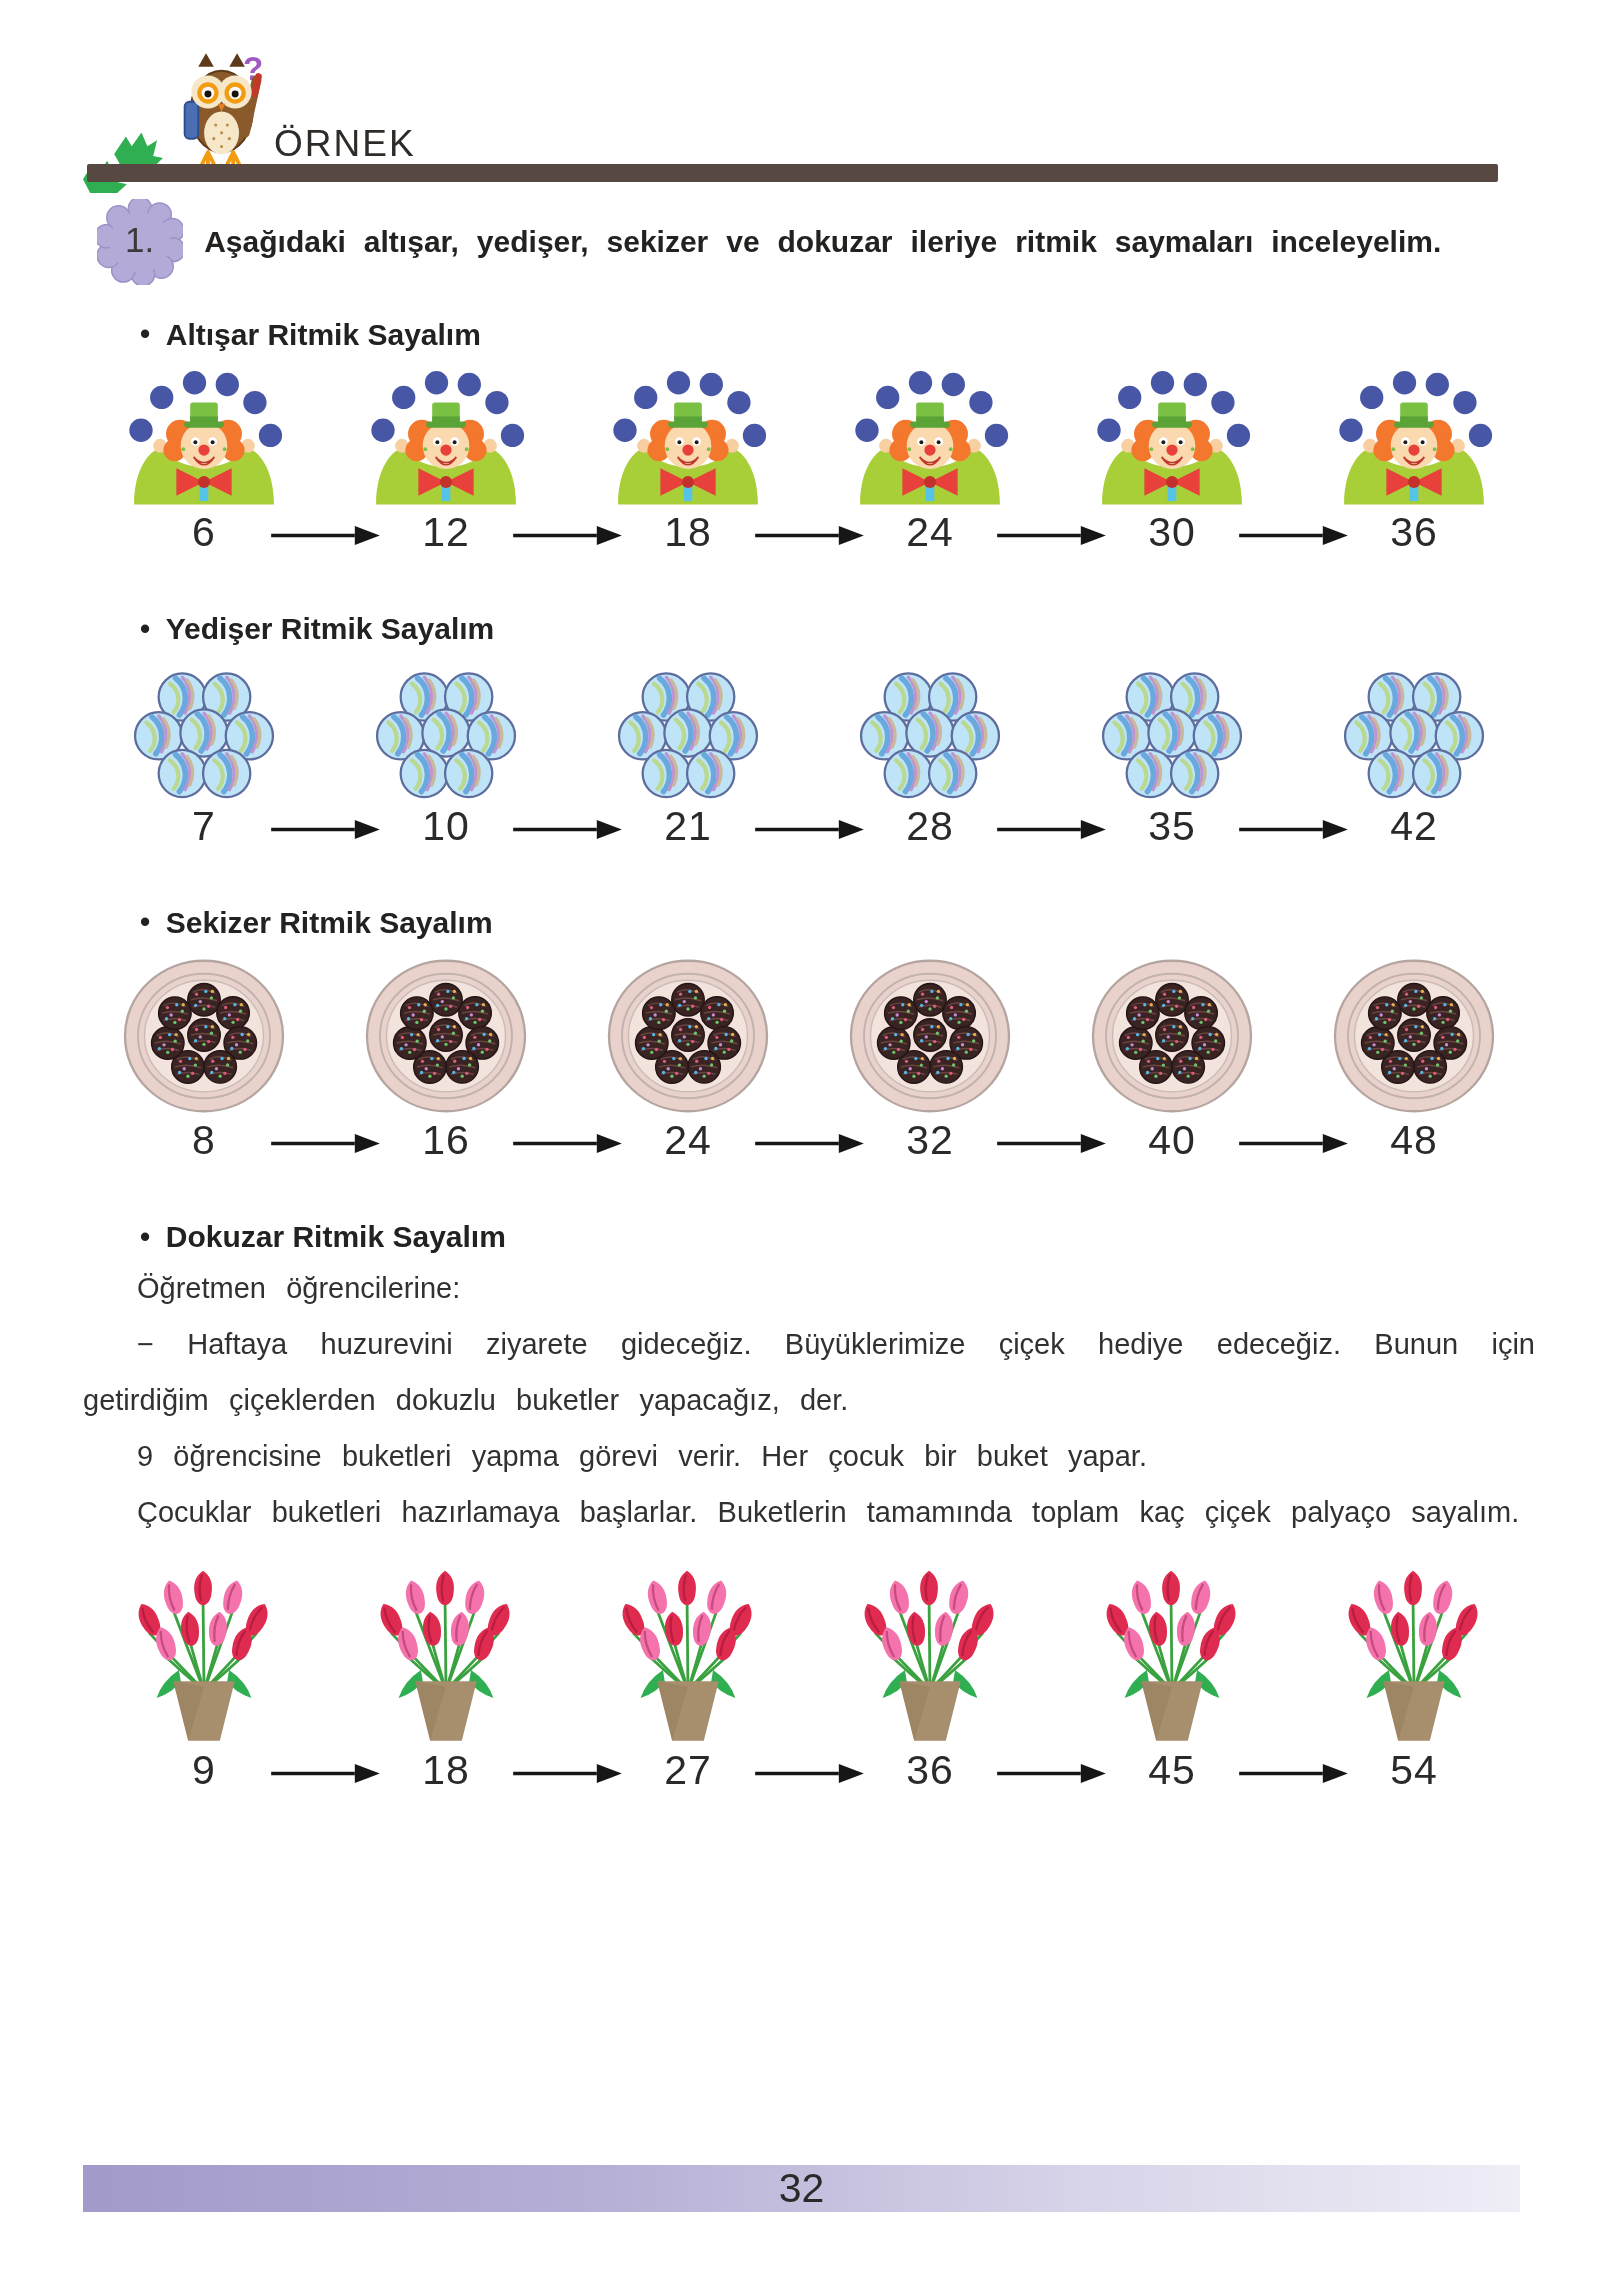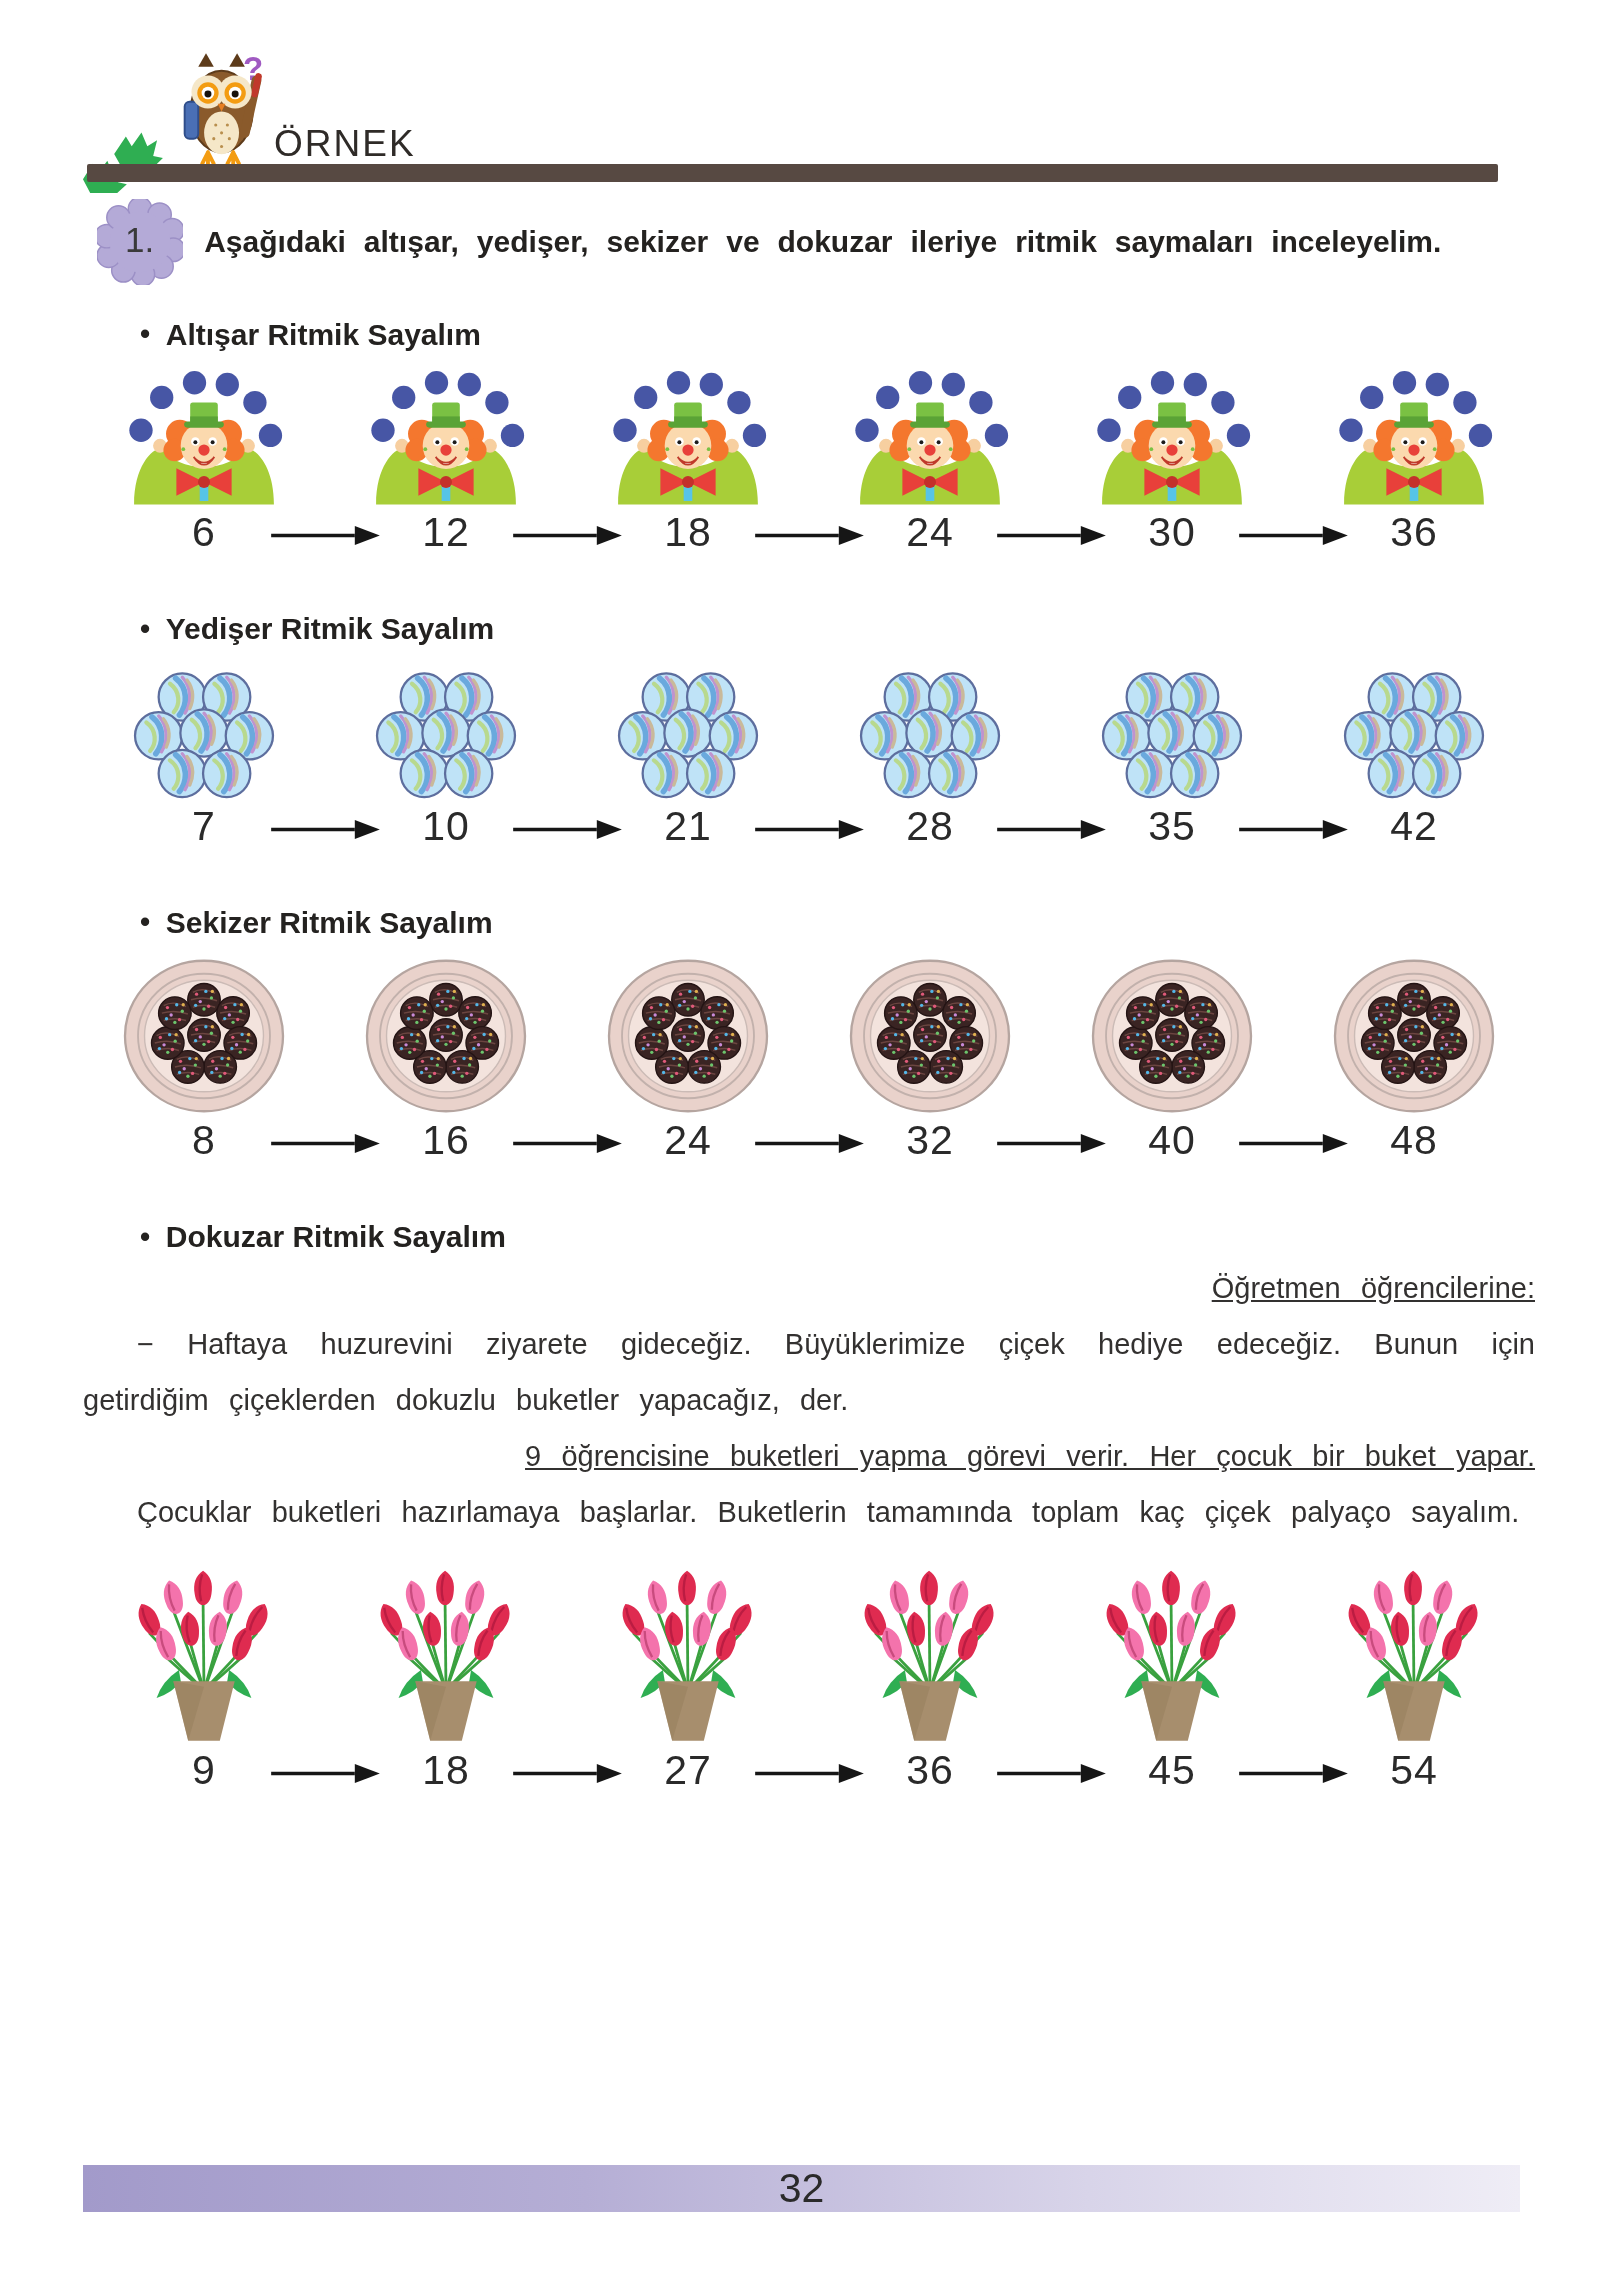--- a/index.html
+++ b/index.html
@@ -39,21 +39,21 @@
   .section { position:relative; }
   .sec-heading {
     margin-left:57px; font-size:30px; font-weight:700; color:#242220;
     display:flex; align-items:center; gap:15.6px;
   }
   .sec-heading .bullet { font-size:29px; line-height:1; }
   .sec-para {
     font-size:29px; font-weight:400; color:#333130; line-height:56px;
     text-align:justify; text-indent:54px; word-spacing:0.42em; margin-top:9.8px;
   }
-  .sec-para.no-justify { text-align:right;text-decoration:underline; }
+  .sec-para.no-justify { text-align:left; }
 
   .figure-row {
     display:flex; width:100%; margin-top:17.6px;
   }
   .fig-cell { flex:1 1 0; display:flex; justify-content:center; align-items:flex-end; }
 
   .number-row { position:relative; height:60px; margin-top:2px; }
   .seq-num {
     position:absolute; top:0; transform:translateX(-50%);
     font-size:41px; color:#2a2a2a; font-weight:400; letter-spacing:1px;

